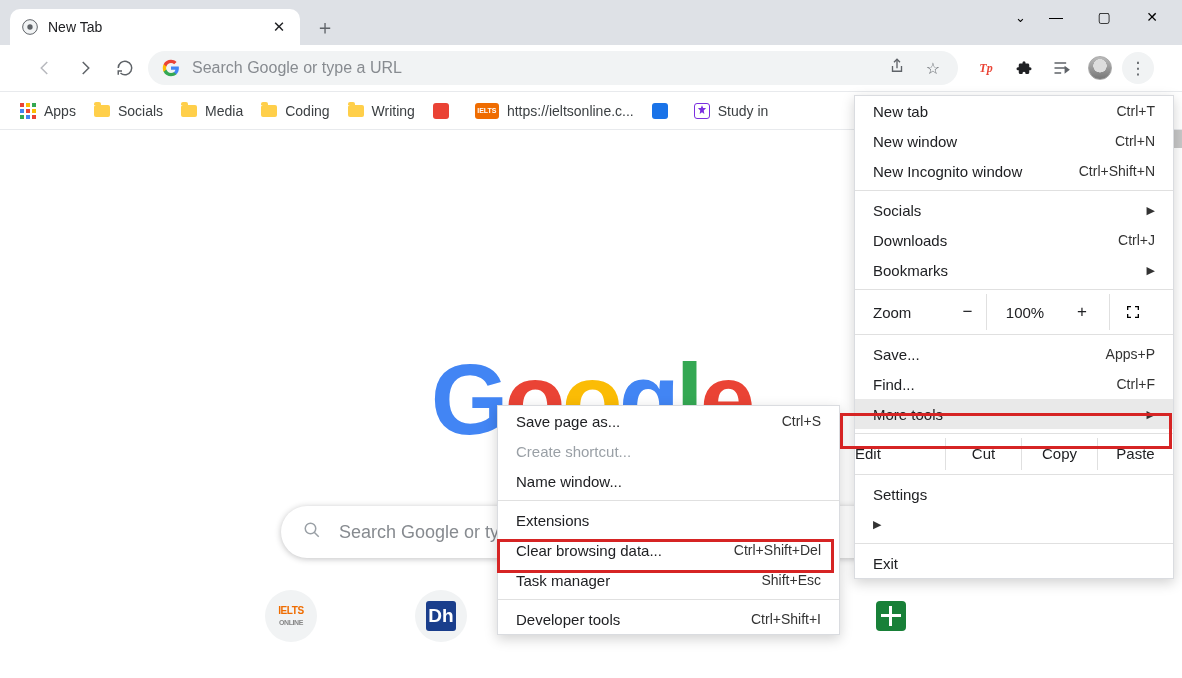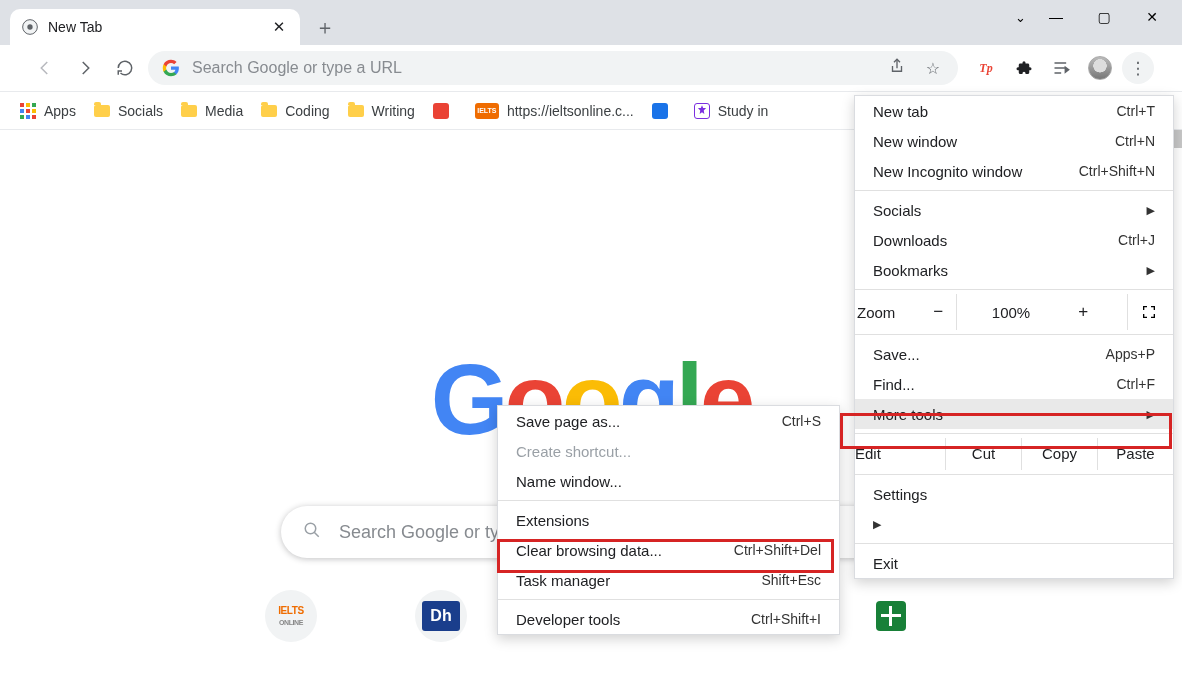--- a/index.html
+++ b/index.html
@@ -164,21 +164,21 @@
     transform:translateX(-50%);
     display:flex;
     gap:98px;
   }
   .shortcut {
     width:52px; height:52px; border-radius:50%;
     background:#f1f3f4;
     display:flex; align-items:center; justify-content:center;
   }
   .sc1 { font-size:10px; font-weight:bold; color:#ef6c00; letter-spacing:-0.4px; text-align:center; }
-  .sc2 { width:38px; height:30px; background:#1a3e8c; color:#fff; font-weight:bold; display:flex; align-items:center; justify-content:center; border-radius:3px; font-size:16px;}
+  .sc2 { width:30px; height:30px; background:#1a3e8c; color:#fff; font-weight:bold; display:flex; align-items:center; justify-content:center; border-radius:3px; font-size:19px;}
   .sc3 { width:30px; height:30px; background:#188038; border-radius:4px; position:relative; }
   .sc3::before, .sc3::after { content:""; position:absolute; background:#fff; }
   .sc3::before { left:13px; top:5px; width:3px; height:20px; }
   .sc3::after  { top:13px; left:5px; height:3px; width:20px; }
 
   
   .menu {
     position:absolute;
     top:95px;
     right:8px;
@@ -194,21 +194,21 @@
     height:30px;
     padding: 0 18px;
     position:relative;
   }
   .menu-row .lbl { flex:1; }
   .menu-row .shc { color:#333; font-size:14px; }
   .menu-row .arrow { font-size:11px; color:#333; }
   .menu-row.highlight { background:#e9e9e9; }
   .menu-sep { height:1px; background:#e0e0e0; margin:4px 0; }
 
-  .zoom-row { padding:0 2px; height:36px; display:flex; align-items:center; gap:25px; }
+  .zoom-row { padding:0 18px; height:36px; display:flex; align-items:center; gap:8px; }
   .zoom-row .lbl { flex:1; }
   .zoom-seg { width:38px; text-align:center; border-right:1px solid #e0e0e0; height:36px; line-height:36px; font-size:17px; }
   .zoom-val { width:60px; text-align:center; }
   .zoom-full { width:46px; text-align:center; font-size:14px; border-left:1px solid #e0e0e0; height:36px; display:flex; align-items:center; justify-content:center;}
   .zoom-full svg { width:16px; height:16px; }
 
   .edit-row { display:flex; height:32px; }
   .edit-row > div { flex:1; text-align:center; line-height:32px; border-right:1px solid #e0e0e0; }
   .edit-row > div:first-child { text-align:left; flex:1.2; }
   .edit-row > div:last-child { border-right:none; }

